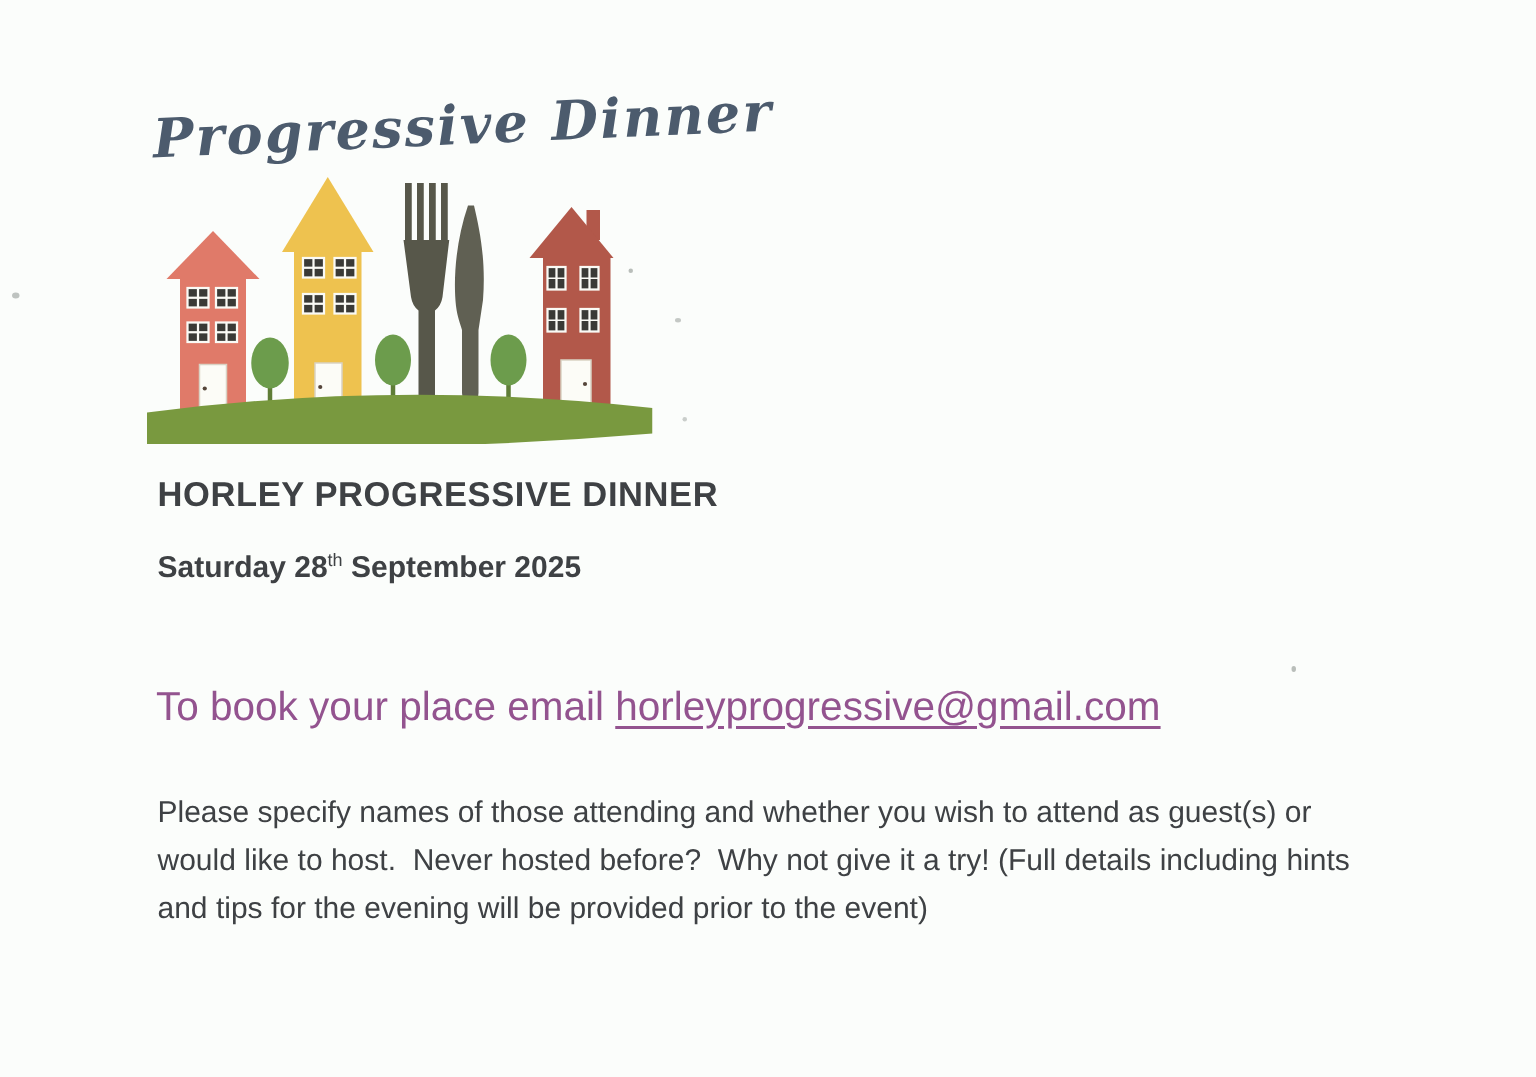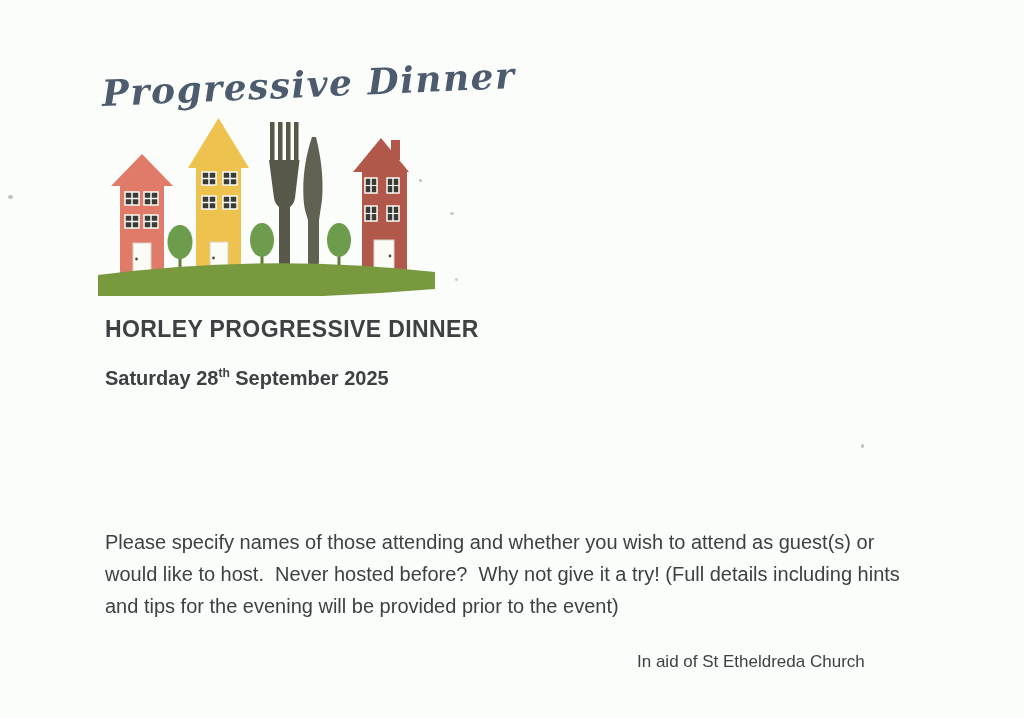--- a/index.html
+++ b/index.html
@@ -22,21 +22,21 @@
   .title {
     position:absolute; left:105px; top:316px;
     font-size:23px; font-weight:700; letter-spacing:.4px;
     color:var(--text-dark,#3e4144);
     text-align:right;
   }
   .date {
     position:absolute; left:105px; top:366px;
     font-size:20px; font-weight:700; color:var(--text-dark,#3e4144);
   }
-  .date sup { font-size:12px; font-weight:700;text-align:center; }
+  .date sup { font-size:12px; font-weight:400;text-align:center; }
   .time {
     position:absolute; left:105px; top:411px;
     font-size:20px; font-weight:700; color:var(--text-dark,#3e4144);
     letter-spacing:.3px;
   }
   .booking {
     position:absolute; left:104px; top:456px;
     font-size:27px; color:var(--accent-purple,#93538f);
   }
   .booking a { color:inherit; text-decoration:underline; text-underline-offset:4px; cursor:pointer; }
@@ -133,23 +133,23 @@
     </g>
 
     <path d="M0,167 Q168,145 337,164 L337,181 Q170,195 0,188 Z" fill="var(--grass-green,#79993f)"></path>
   </svg>
 
   <h1 class="title">HORLEY PROGRESSIVE DINNER</h1>
 
   <p class="date"><span>Saturday 28</span><sup>th</sup><span> September 2025</span></p>
 
 
+  <p class="booking"><span>To book your place email </span><a class="email">horleyprogressive@gmail.com</a></p>
 
   <p class="details">Please specify names of those attending and whether you wish to attend as guest(s) or would like to host.  Never hosted before?  Why not give it a try! (Full details including hints and tips for the evening will be provided prior to the event)</p>
 
-  <p class="footer">In aid of St Etheldreda Church</p>
 
   <span class="speck s1"></span>
   <span class="speck s2"></span>
   <span class="speck s3"></span>
   <span class="speck s4"></span>
   <span class="speck s5"></span>
 </div>
 
 </body></html>

